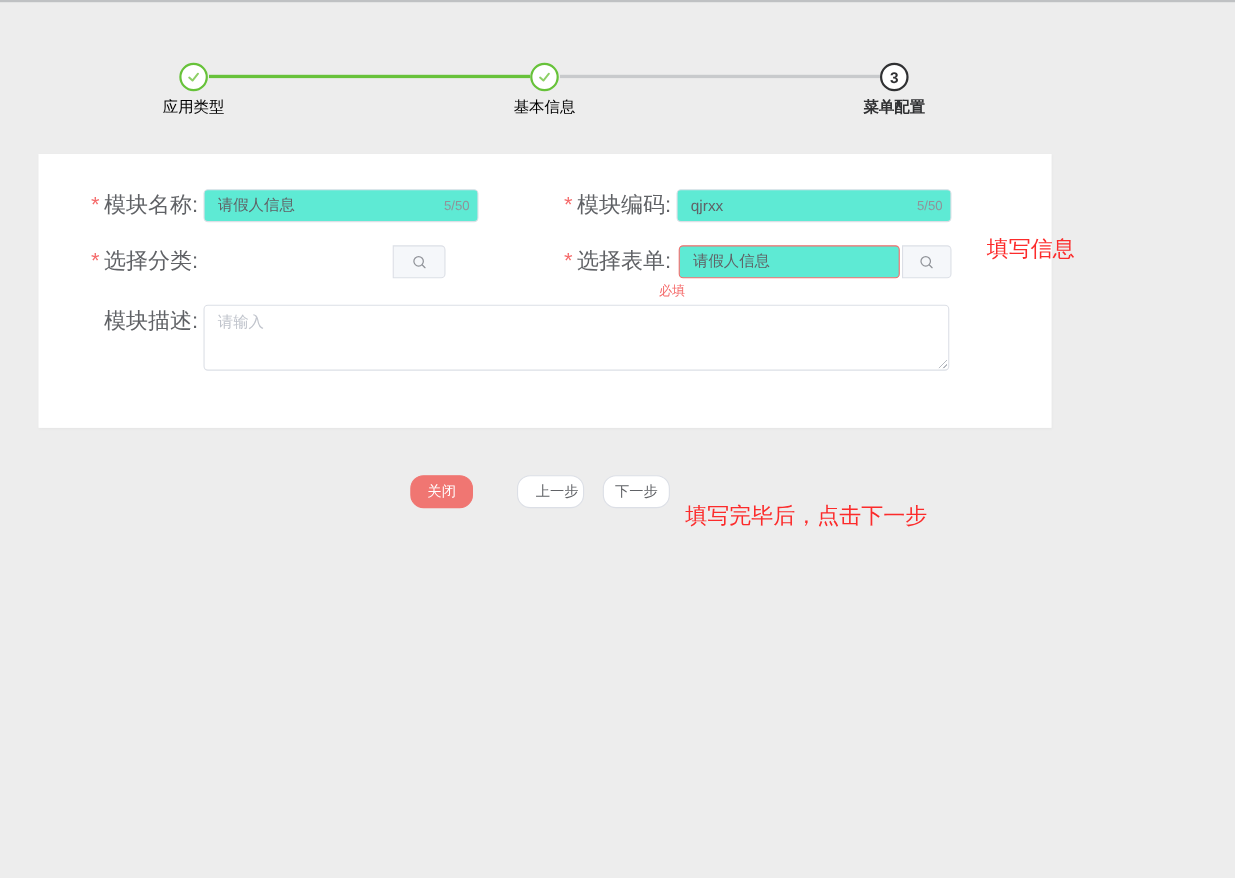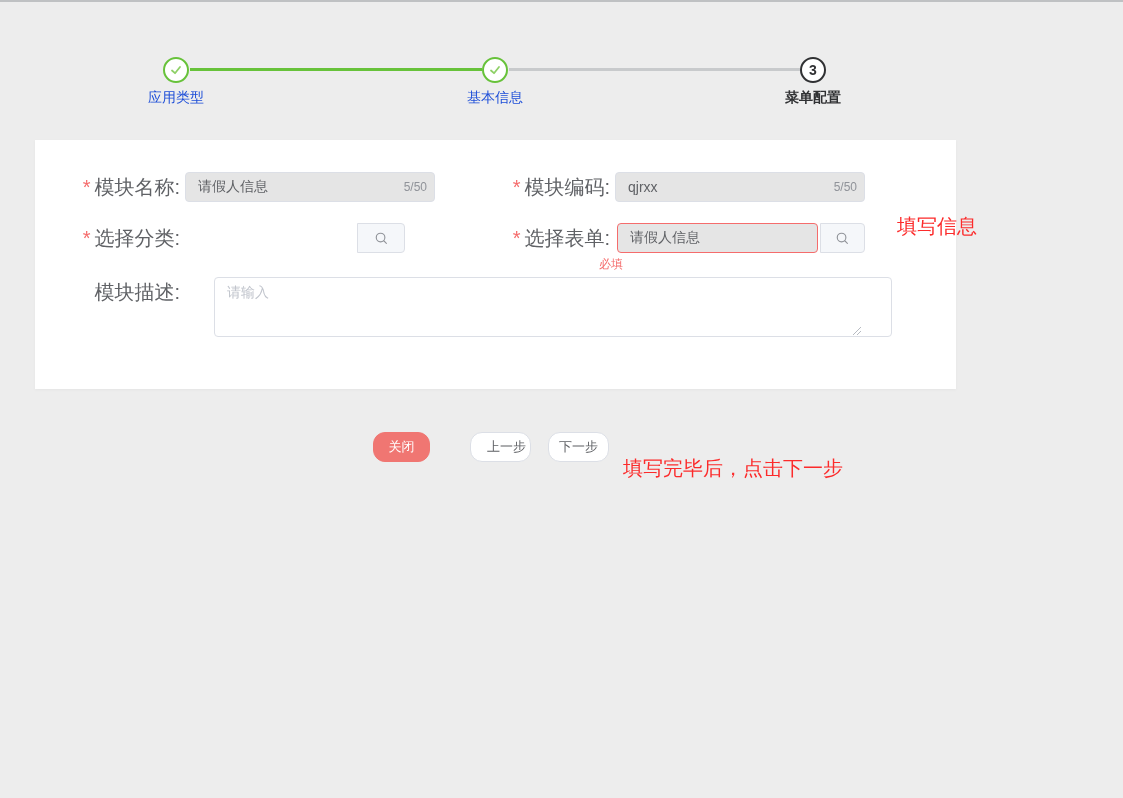--- a/index.html
+++ b/index.html
@@ -21,40 +21,40 @@
     border-radius: 50%; background: #ffffff;
     display: flex; align-items: center; justify-content: center;
   }
   .step-circle.done { border: 2px solid #67c23a; }
   .step-circle.current { border: 2px solid #303133; }
   .step-num { font-size: 14px; font-weight: bold; color: #303133; line-height: 1; }
   .step-label {
     position: absolute; top: 87px; width: 140px; text-align: center;
     font-size: 14px;
   }
-  .step-label.done { color: #1d4ed8; }
+  .step-label.done { color: #000000; }
   .step-label.current { color: #303133; font-weight: bold; }
 
   
   .panel {
     position: absolute; left: 35px; top: 138px; width: 921px; height: 249px;
     background: #ffffff; box-shadow: 0 1px 3px rgba(0,0,0,0.04);
   }
 
   .form-label {
     position: absolute; height: 30px; line-height: 30px;
     font-size: 20px; color: #606266; text-align: right;
   }
   .req { color: #f56c6c; margin-right: 4px; }
 
   .input-wrap { position: absolute; height: 30px; }
   .input-wrap input {
     width: 100%; height: 30px; border: 1px solid #dcdfe6; border-radius: 4px;
     padding: 0 20px 0 12px; font-size: 14px; color: #606266; outline: none;
-    font-family: inherit; background: #e5e5e5;
+    font-family: inherit; background: #5eead4;
   }
   .input-wrap input.no-counter { padding-right: 12px; }
   .input-wrap.error input { border-color: #f56c6c; }
   .counter {
     position: absolute; right: 8px; top: 0; height: 30px; line-height: 30px;
     font-size: 12px; color: #909399; pointer-events: none;
   }
   .append-btn {
     position: absolute; height: 30px; background: #f5f7fa;
     border: 1px solid #dcdfe6; border-radius: 0 4px 4px 0;
@@ -155,21 +155,21 @@
       <svg width="15" height="15" viewBox="0 0 16 16">
         <circle cx="7" cy="7" r="4.6" fill="none" stroke="#909399" stroke-width="1.2"></circle>
         <line x1="10.6" y1="10.6" x2="13.2" y2="13.2" stroke="#909399" stroke-width="1.2" stroke-linecap="round"></line>
       </svg>
     </div>
     <div class="error-text" style="left:564px;top:116px;">必填</div>
 
     <div class="form-label" style="left:25px;top:137px;width:120px;">
       <span>模块描述:</span>
     </div>
-    <textarea style="left: 150px; top: 137px; width: 678px; margin-left: 29px;" placeholder="请输入"></textarea>
+    <textarea style="left: 150px; top: 137px; width: 678px;" placeholder="请输入"></textarea>
     <div class="resize-handle" style="left:816px;top:185px;"></div>
   </div>
 
   <button class="btn btn-danger" style="left:373px;width:57px;">关闭</button>
   <button class="btn btn-plain" style="left:470px;width:61px;padding-left:12px;">上一步</button>
   <button class="btn btn-plain" style="left:548px;width:61px;">下一步</button>
 
   <div class="annotation" style="left:897px;top:211px;">填写信息</div>
   <div class="annotation" style="left:623px;top:433px;margin-top:20px;">填写完毕后，点击下一步</div>
 

